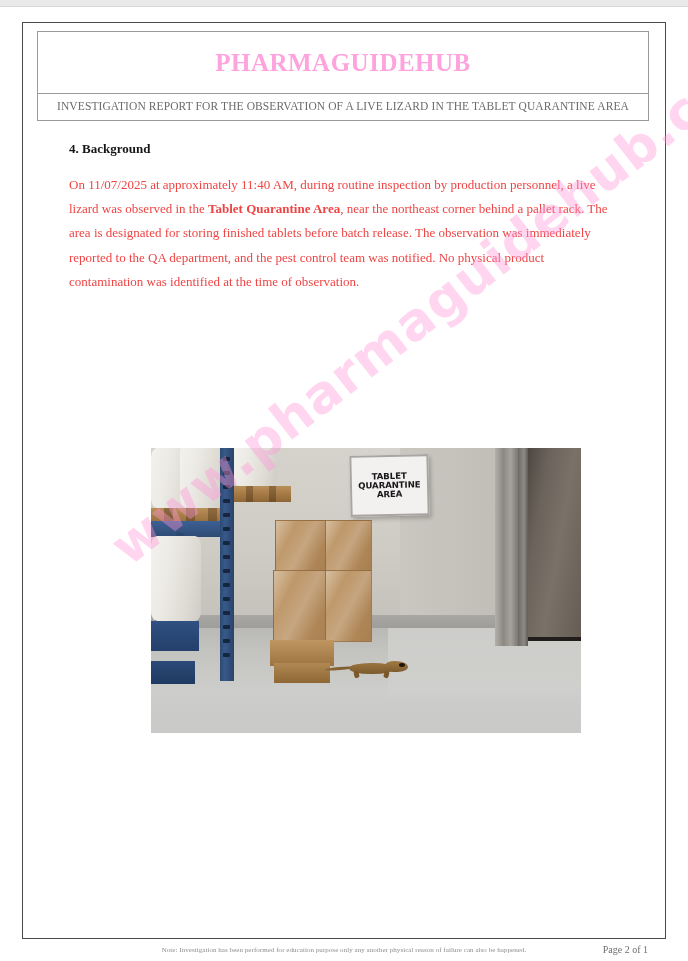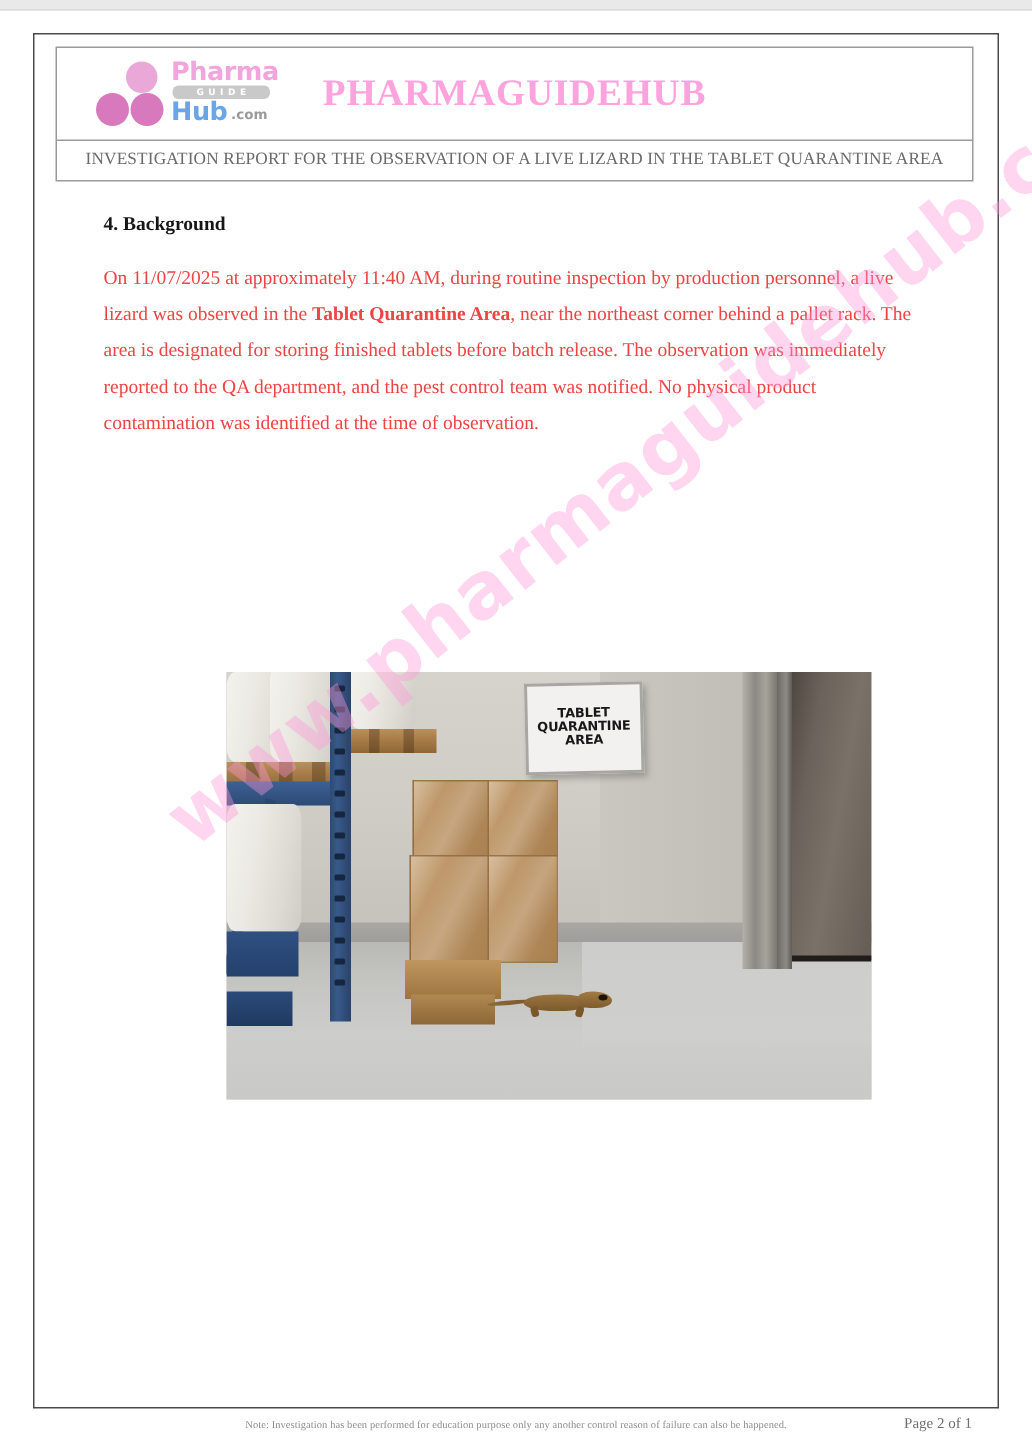--- a/index.html
+++ b/index.html
@@ -435,29 +435,20 @@
 <body>
 
 <div class="viewer-strip"></div>
 
 <div class="page">
 
   <div class="header-table">
 
     <div class="header-logo-row">
 
-      <div class="logo">
-        <span class="dot d1"></span>
-        <span class="dot d2"></span>
-        <span class="dot d3"></span>
-        <span class="l-pharma">Pharma</span>
-        <span class="l-guide">GUIDE</span>
-        <span class="l-hub">Hub</span>
-        <span class="l-com">.com</span>
-      </div>
 
       <div class="brand-wordmark">PHARMAGUIDEHUB</div>
     </div>
 
     <div class="header-title-row">INVESTIGATION REPORT FOR THE OBSERVATION OF A LIVE LIZARD IN THE TABLET QUARANTINE AREA</div>
   </div>
 
   <div class="body-area">
     <div class="sec-heading">4. Background</div>
     <p class="para"><span>On 11/07/2025 at approximately 11:40 AM, during routine inspection by production personnel, a live lizard was observed in the </span><b>Tablet Quarantine Area</b><span>, near the northeast corner behind a pallet rack. The area is designated for storing finished tablets before batch release. The observation was immediately reported to the QA department, and the pest control team was notified. No physical product contamination was identified at the time of observation.</span></p>
@@ -547,15 +538,15 @@
       </div>
 
     </div>
   </div>
 
   <div class="watermark">www.pharmaguidehub.com</div>
 
 </div>
 
 <div class="footer">
-  <div class="footer-note">Note: Investigation has been performed for education purpose only any another control reason of failure can also be happened.</div>
+  <div class="footer-note">Note: Investigation has been performed for education purpose only any another physical reason of failure can also be happened.</div>
   <div class="footer-page">Page 2 of 1</div>
 </div>
 
 </body></html>

